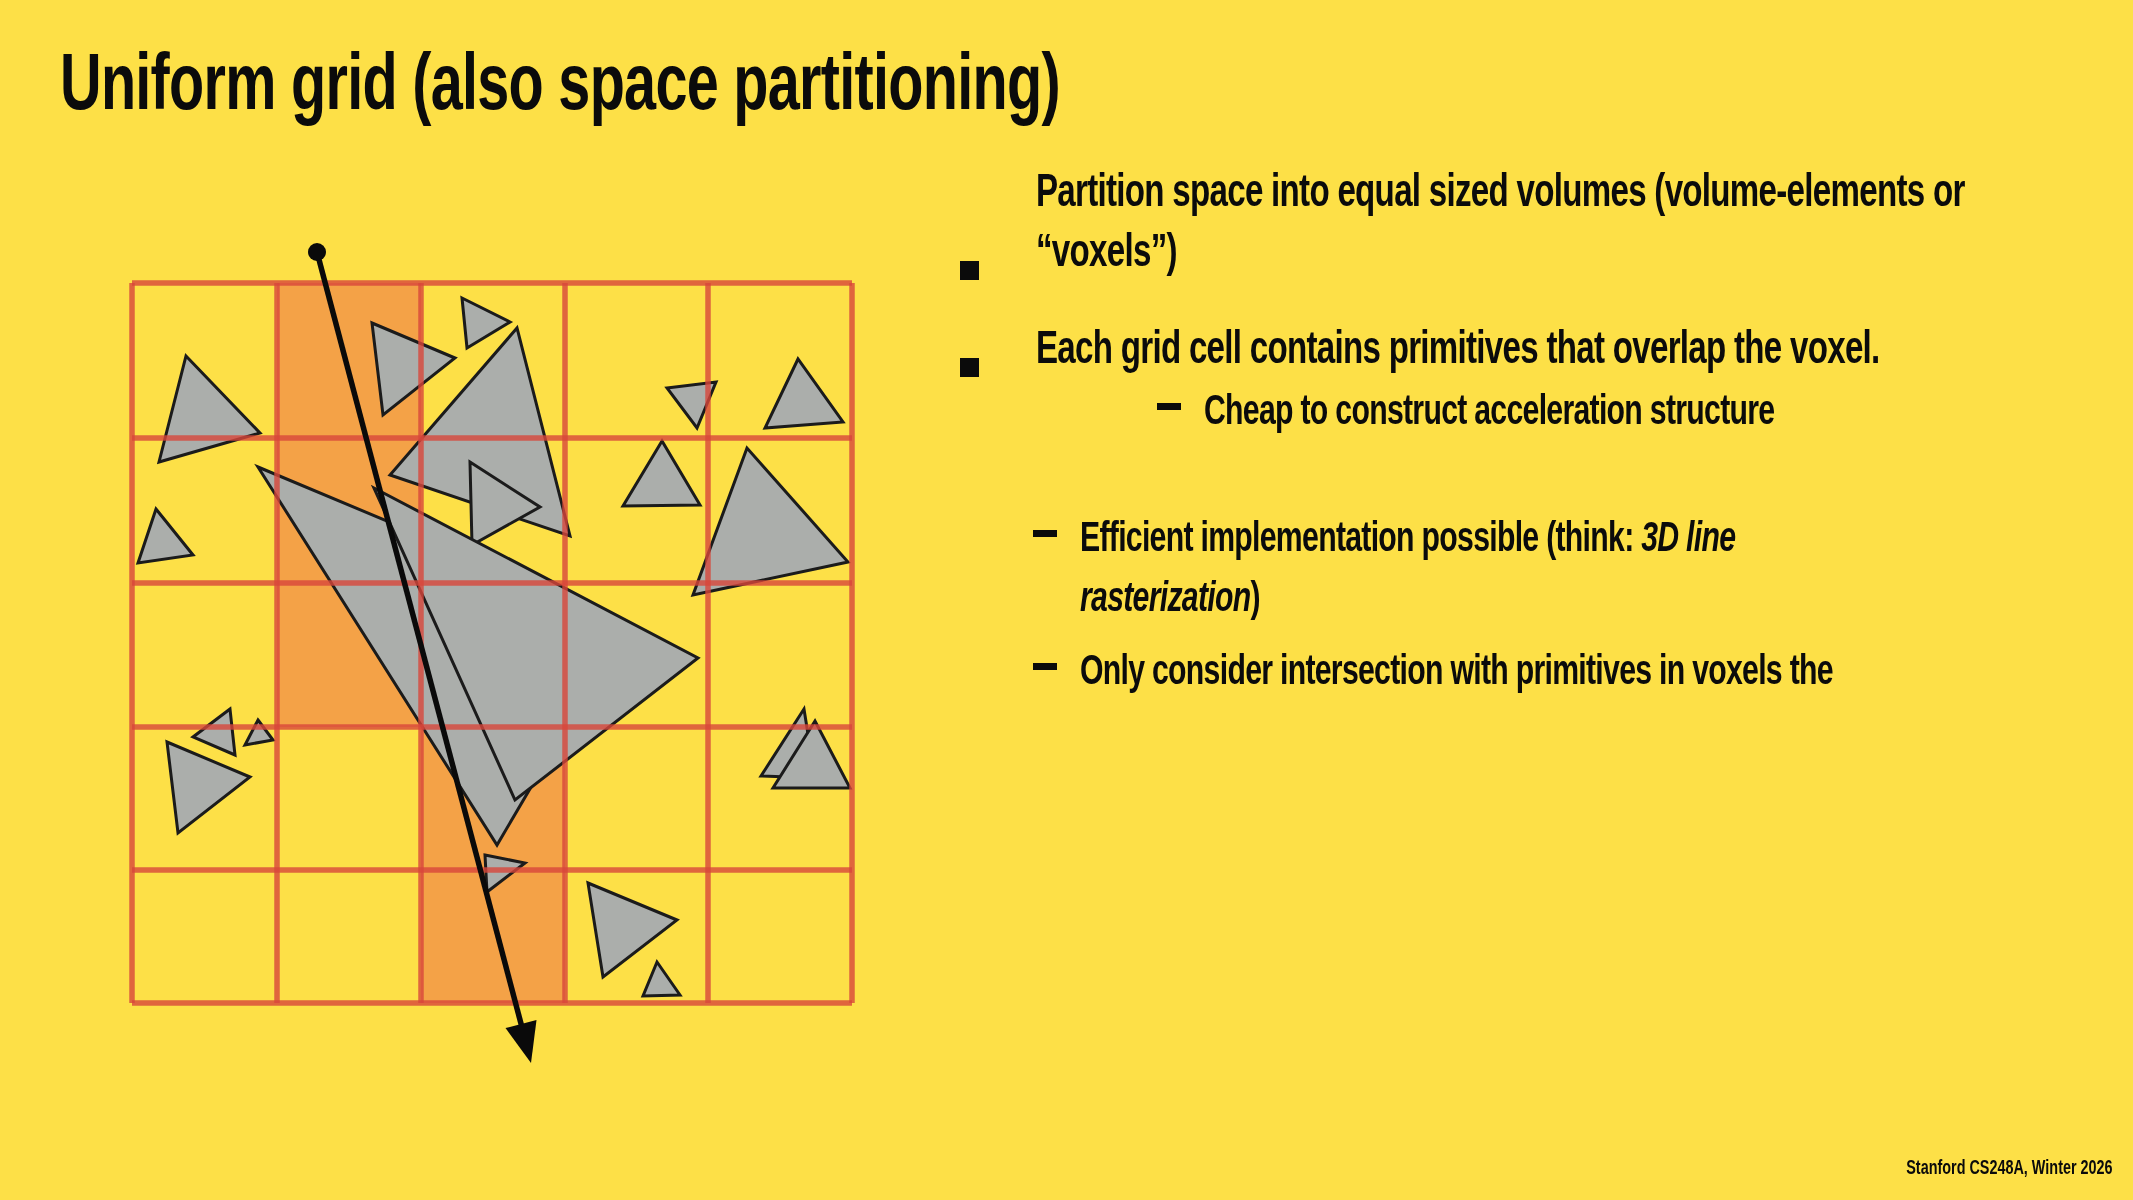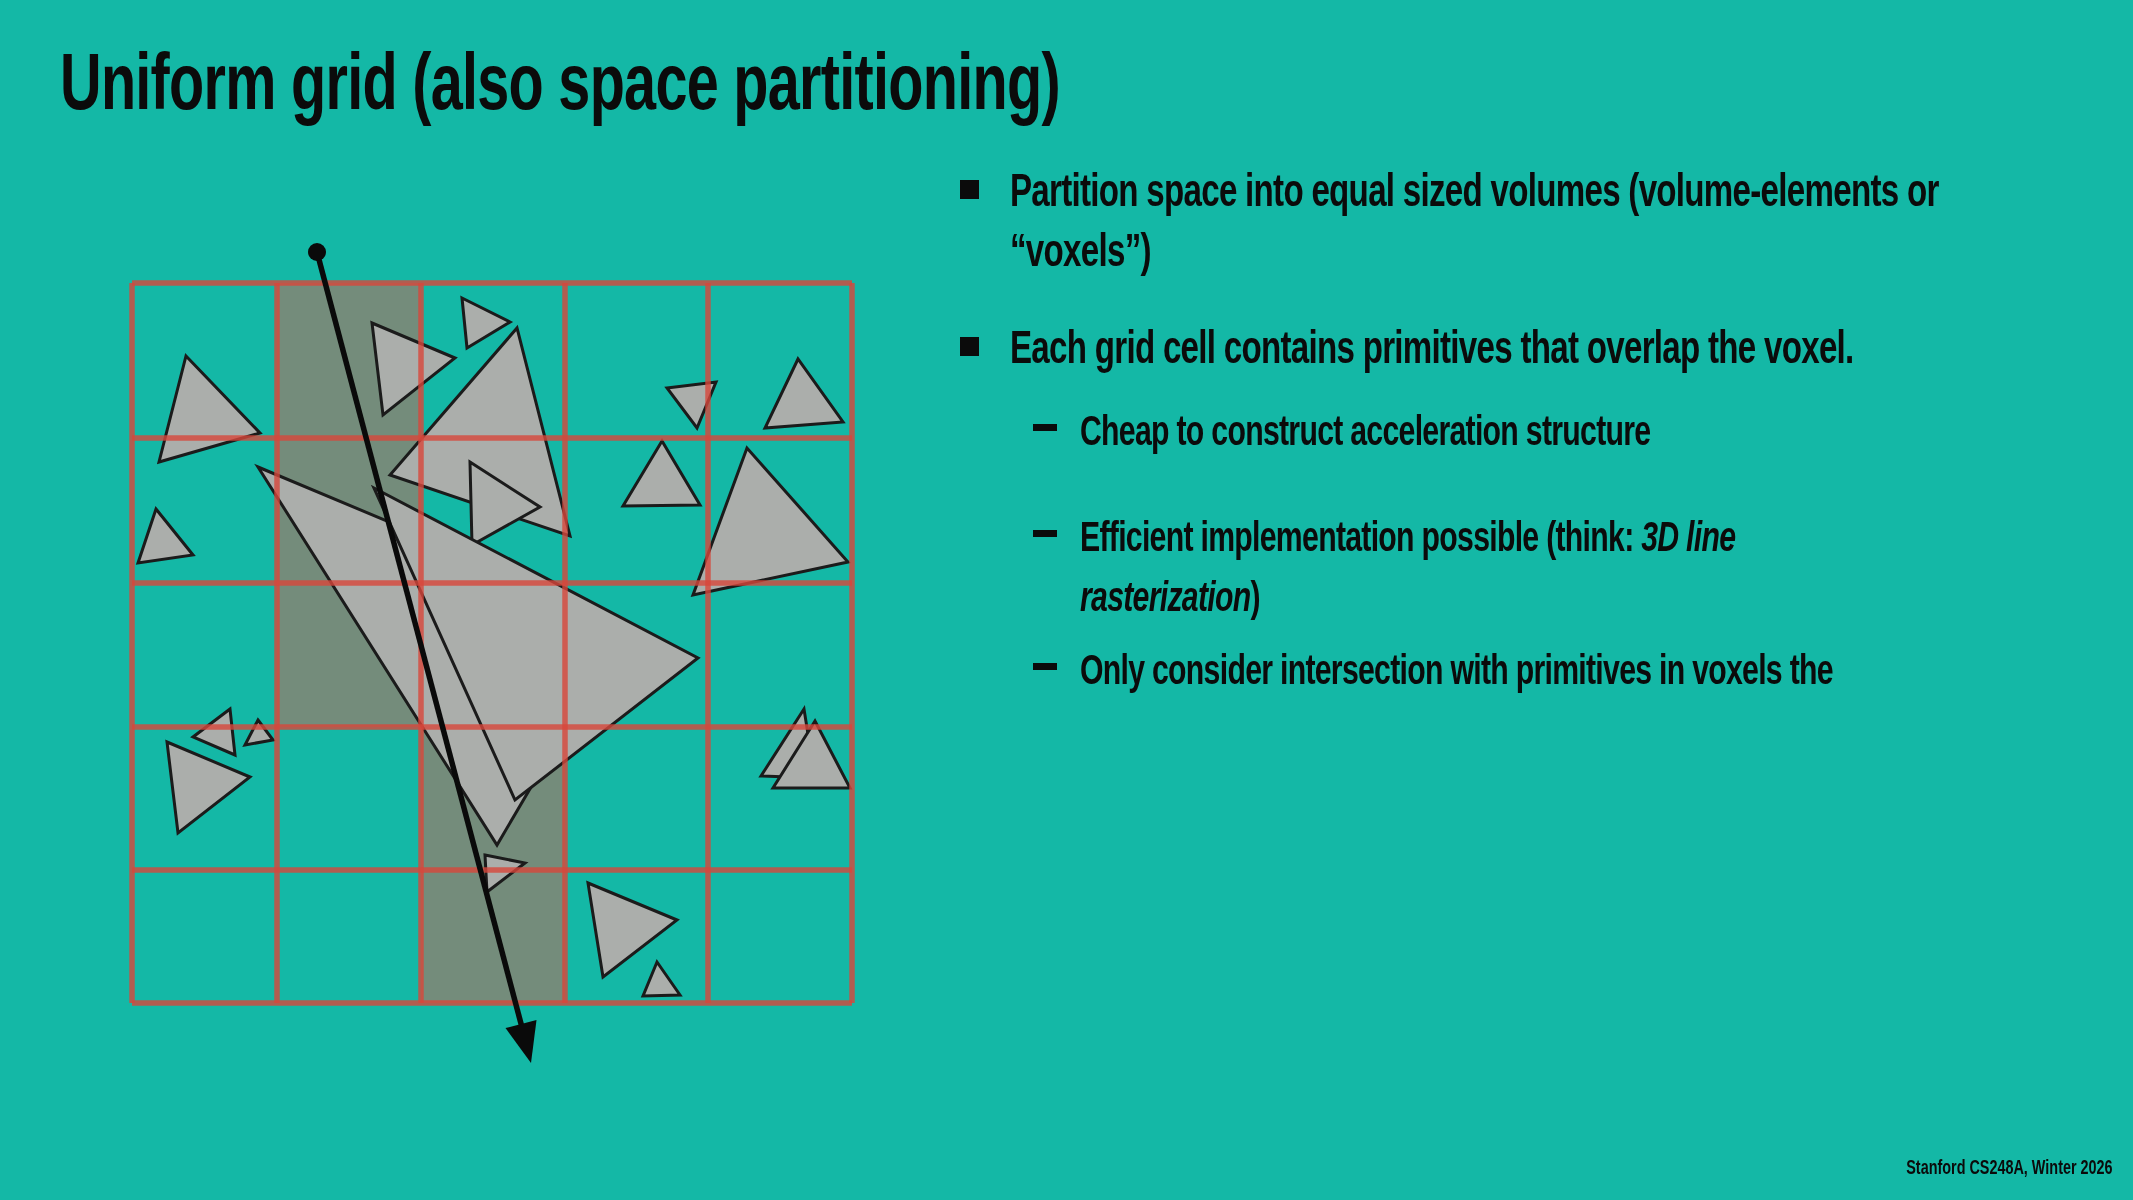--- a/index.html
+++ b/index.html
@@ -1,28 +1,28 @@
 <!DOCTYPE html>
 <html><head>
 <meta charset="utf-8">
 <style>
   html,body{margin:0;padding:0;background:#888;}
   .slide{
-    position:relative; width:2133px; height:1200px; background:#14b8a6;
+    position:relative; width:2133px; height:1200px; background:#fde047;
     overflow:hidden; font-family:"Liberation Sans", sans-serif; color:#0b0b0b;
   }
   .title{
     position:absolute; left:60px; top:42px; font-size:80px; font-weight:800;
     line-height:1; white-space:nowrap; letter-spacing:-1px;
   }
   .condense{display:inline-block; transform:scaleX(0.72); transform-origin:0 50%; white-space:nowrap;}
   .diagram-svg{position:absolute; left:0; top:0; width:2133px; height:1200px;}
   .bullets{position:absolute; left:950px; top:0; width:1170px;}
   .bullet-group{position:absolute; left:0; width:1170px;}
-  .brow{display:flex; align-items:flex-start;}
+  .brow{display:flex; align-items:flex-end;gap:26px;}
   .bsq{
     flex:0 0 auto; width:19px; height:19px; background:#0b0b0b;
     margin:20px 31px 0 10px;
   }
   .btext{font-size:46px; font-weight:700; line-height:60px; letter-spacing:-1px;}
   .sub{display:flex; align-items:flex-start; margin-left:83px;}
   .sdash{flex:0 0 auto; width:24px; height:7px; background:#0b0b0b; margin:23px 23px 0 0;}
   .stext{font-size:42px; font-weight:700; line-height:60px; letter-spacing:-1px;}
   .it{font-style:italic;}
   .footer{
@@ -95,21 +95,21 @@
           </div>
         </div>
       </div>
       <div class="bullet-group" style="top: 317px;">
         <div class="brow">
           <span class="bsq"></span>
           <div class="btext">
             <div class="line"><span class="condense"><span>Each grid cell contains primitives that overlap the voxel.</span></span></div>
           </div>
         </div>
-        <div class="sub" style="margin-top: 24px;">
+        <div class="sub" style="margin-top: 3px; justify-content: center;">
           <span class="sdash"></span>
           <div class="stext">
             <div class="line"><span class="condense"><span>Cheap to construct acceleration structure</span></span></div>
           </div>
         </div>
       </div>
       <div class="bullet-group" style="top: 498px;">
         <div class="sub" style="margin-top: 9px;">
           <span class="sdash"></span>
           <div class="stext">

